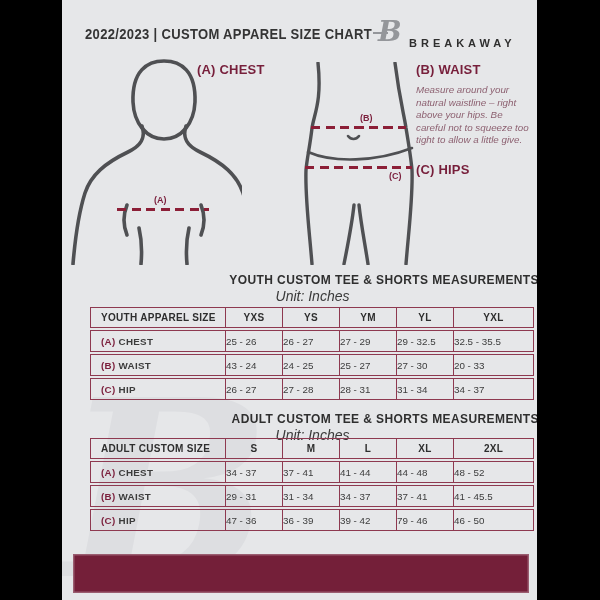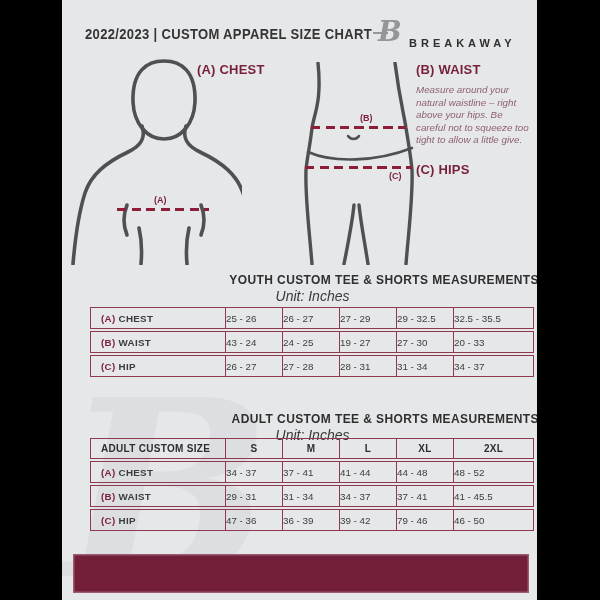--- a/index.html
+++ b/index.html
@@ -145,33 +145,41 @@
   <table class="size z1" style="top:305px;">
     <colgroup>
         <col class="c0">
         <col class="cv">
         <col class="cv">
         <col class="cv">
         <col class="cv">
         <col class="c5">
       </colgroup>
     <tbody>
+        <tr>
+      <th class="lab">YOUTH APPAREL SIZE</th>
+      <th>YXS</th>
+      <th>YS</th>
+      <th>YM</th>
+      <th>YL</th>
+      <th>YXL</th>
+    </tr>
     <tr>
       <td class="lab"><span class="tag-maroon">(A)</span> <span>CHEST</span></td>
       <td>25 - 26</td>
       <td>26 - 27</td>
       <td>27 - 29</td>
       <td>29 - 32.5</td>
       <td>32.5 - 35.5</td>
     </tr>
     <tr>
       <td class="lab"><span class="tag-maroon">(B)</span> <span>WAIST</span></td>
       <td>43 - 24</td>
       <td>24 - 25</td>
-      <td>19 - 27</td>
+      <td>25 - 27</td>
       <td>27 - 30</td>
       <td>20 - 33</td>
     </tr>
     <tr>
       <td class="lab"><span class="tag-maroon">(C)</span> <span>HIP</span></td>
       <td>26 - 27</td>
       <td>27 - 28</td>
       <td>28 - 31</td>
       <td>31 - 34</td>
       <td>34 - 37</td>

